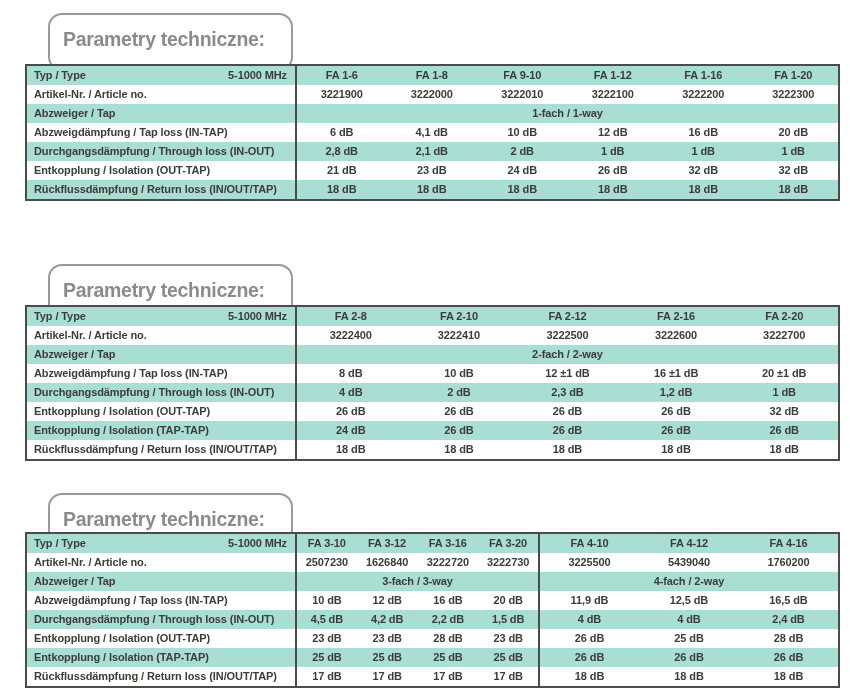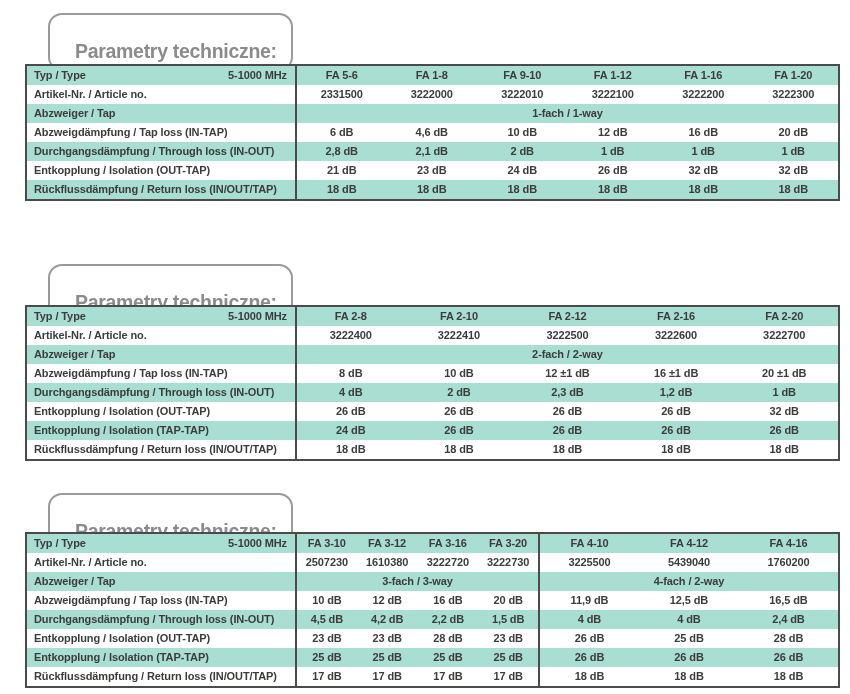--- a/index.html
+++ b/index.html
@@ -13,21 +13,21 @@
   .page{
     position:relative;width:850px;height:694px;background:#ffffff;overflow:hidden;
     font-family:"Liberation Sans",sans-serif;
   }
   .title-box{
     position:absolute;left:48px;width:245px;height:58px;
     border:2px solid var(--title-border);border-radius:14px;
     background:#fff;z-index:1;box-sizing:border-box;
   }
   .title-box h2{
-    margin:12px;padding:13px 0 0 13px;
+    margin:0;padding:13px 0 0 13px;
     font-size:19.5px;font-weight:700;color:var(--title-txt);
     letter-spacing:-0.3px;white-space:nowrap;
   }
   #tb1{top:13px}  #tb2{top:264px}  #tb3{top:493px}
   #t1{top:64px}   #t2{top:305px}   #t3{top:532px}
   .param-table{
     position:absolute;left:25px;width:813px;z-index:2;
     border-collapse:collapse;table-layout:fixed;background:#fff;
     border:2px solid var(--tbl-border);
     font-size:11px;font-weight:700;color:var(--txt);letter-spacing:-0.1px;
@@ -55,44 +55,44 @@
         <col style="width: 90.5px;">
         <col style="width: 90.5px;">
         <col style="width: 90.5px;">
         <col style="width: 90.5px;">
         <col style="width: 90.5px;">
         <col style="width: 90.5px;">
       </colgroup>
       <tbody>
         <tr>
           <td class="lbl"><span class="freq">5-1000 MHz</span><span>Typ / Type</span></td>
-          <td class="group-start">FA 5-6</td>
+          <td class="group-start">FA 1-6</td>
           <td>FA 1-8</td>
           <td>FA 9-10</td>
           <td>FA 1-12</td>
           <td>FA 1-16</td>
           <td>FA 1-20</td>
         </tr>
         <tr>
           <td class="lbl">Artikel-Nr. / Article no.</td>
-          <td class="group-start">2331500</td>
+          <td class="group-start">3221900</td>
           <td>3222000</td>
           <td>3222010</td>
           <td>3222100</td>
           <td>3222200</td>
           <td>3222300</td>
         </tr>
         <tr>
           <td class="lbl">Abzweiger / Tap</td>
           <td class="group-start" colspan="6">1-fach / 1-way</td>
         </tr>
         <tr>
           <td class="lbl">Abzweigdämpfung / Tap loss (IN-TAP)</td>
           <td class="group-start">6 dB</td>
-          <td>4,6 dB</td>
+          <td>4,1 dB</td>
           <td>10 dB</td>
           <td>12 dB</td>
           <td>16 dB</td>
           <td>20 dB</td>
         </tr>
         <tr>
           <td class="lbl">Durchgangsdämpfung / Through loss (IN-OUT)</td>
           <td class="group-start">2,8 dB</td>
           <td>2,1 dB</td>
           <td>2 dB</td>
@@ -218,21 +218,21 @@
           <td>FA 3-12</td>
           <td>FA 3-16</td>
           <td>FA 3-20</td>
           <td class="group-start">FA 4-10</td>
           <td>FA 4-12</td>
           <td>FA 4-16</td>
         </tr>
         <tr>
           <td class="lbl">Artikel-Nr. / Article no.</td>
           <td class="group-start">2507230</td>
-          <td>1610380</td>
+          <td>1626840</td>
           <td>3222720</td>
           <td>3222730</td>
           <td class="group-start">3225500</td>
           <td>5439040</td>
           <td>1760200</td>
         </tr>
         <tr>
           <td class="lbl">Abzweiger / Tap</td>
           <td class="group-start" colspan="4">3-fach / 3-way</td>
           <td class="group-start" colspan="3">4-fach / 2-way</td>

